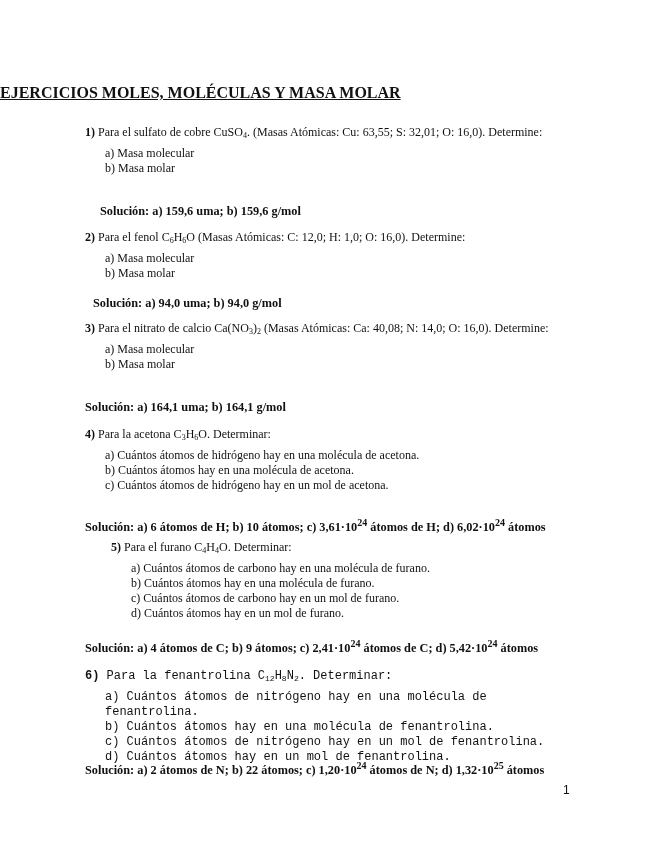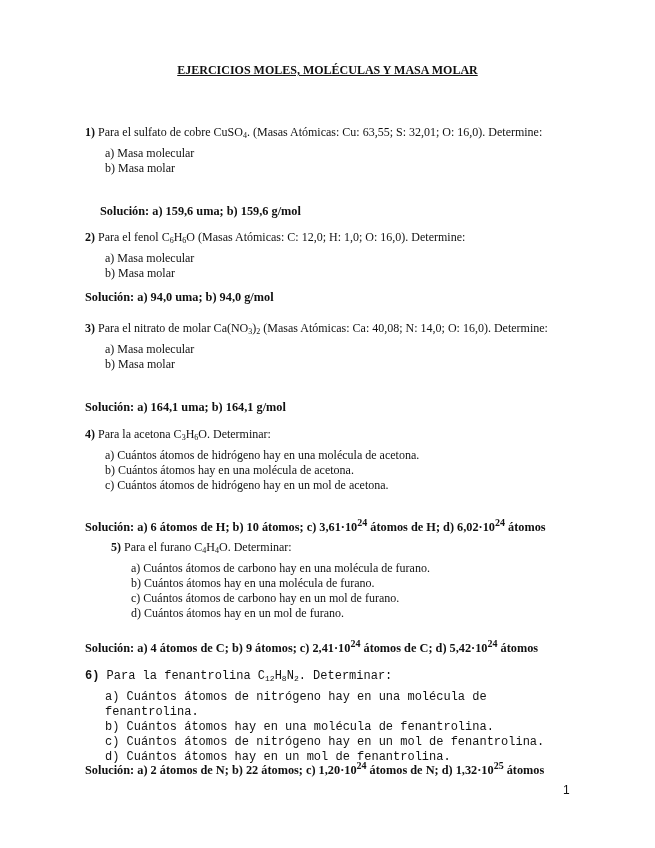--- a/index.html
+++ b/index.html
@@ -1,19 +1,19 @@
 <!DOCTYPE html>
 <html><head>
   <meta charset="utf-8">
   <style>
     html, body { margin:0; padding:0; background:#fff; }
     body { width:655px; height:848px; position:relative; overflow:hidden;
       font-family:"Liberation Serif", serif; color:#111; font-size:12px; }
-    .title { position:absolute; top:63px; left:0; width:655px; text-align:center;
-      font-weight:bold; font-size:12px; text-decoration:underline; letter-spacing:0; }
+    .title { position:absolute; top:84px; left:0; width:655px; 
+      font-weight:bold; font-size:16px; text-decoration:underline; letter-spacing:0; }
     .block { position:absolute; left:85px; width:488px; line-height:15px; }
     .q { text-align:justify; text-align-last:left; }
     .q b { font-weight:bold; }
     ul.opts { list-style:none; margin:6px 0 0 0; padding:0 0 0 20px; }
     ul.opts li { line-height:15px; }
     .sol { font-weight:bold; position:absolute; left:85px; white-space:nowrap; font-size:12.3px; }
     sub { font-size:8px; vertical-align:-2px; line-height:0; }
     sup { font-size:10px; vertical-align:5px; line-height:0; }
     .pagenum { position:absolute; left:563px; top:783px; font-family:"Liberation Sans", sans-serif; font-size:12px; }
   </style>
@@ -31,24 +31,24 @@
 </div>
 <div class="sol" style="top:204px;margin-left:15px;">Solución: a) 159,6 uma; b) 159,6 g/mol</div>
 
 <div class="block" style="top:230px;">
   <div class="q"><b>2)</b><span> Para el fenol C</span><sub>6</sub><span>H</span><sub>6</sub><span>O (Masas Atómicas: C: 12,0; H: 1,0; O: 16,0). Determine:</span></div>
   <ul class="opts">
     <li>a) Masa molecular</li>
     <li>b) Masa molar</li>
   </ul>
 </div>
-<div class="sol" style="top:290px;">Solución: a) 94,0 uma; b) 94,0 g/mol</div>
+<div class="sol" style="top:296px;margin-left:8px;">Solución: a) 94,0 uma; b) 94,0 g/mol</div>
 
 <div class="block" style="top:321px;">
-  <div class="q"><b>3)</b><span> Para el nitrato de molar Ca(NO</span><sub>3</sub><span>)</span><sub>2</sub><span> (Masas Atómicas: Ca: 40,08; N: 14,0; O: 16,0). Determine:</span></div>
+  <div class="q"><b>3)</b><span> Para el nitrato de calcio Ca(NO</span><sub>3</sub><span>)</span><sub>2</sub><span> (Masas Atómicas: Ca: 40,08; N: 14,0; O: 16,0). Determine:</span></div>
   <ul class="opts">
     <li>a) Masa molecular</li>
     <li>b) Masa molar</li>
   </ul>
 </div>
 <div class="sol" style="top:400px;">Solución: a) 164,1 uma; b) 164,1 g/mol</div>
 
 <div class="block" style="top:427px;">
   <div class="q"><b>4)</b><span> Para la acetona C</span><sub>3</sub><span>H</span><sub>6</sub><span>O. Determinar:</span></div>
   <ul class="opts">

